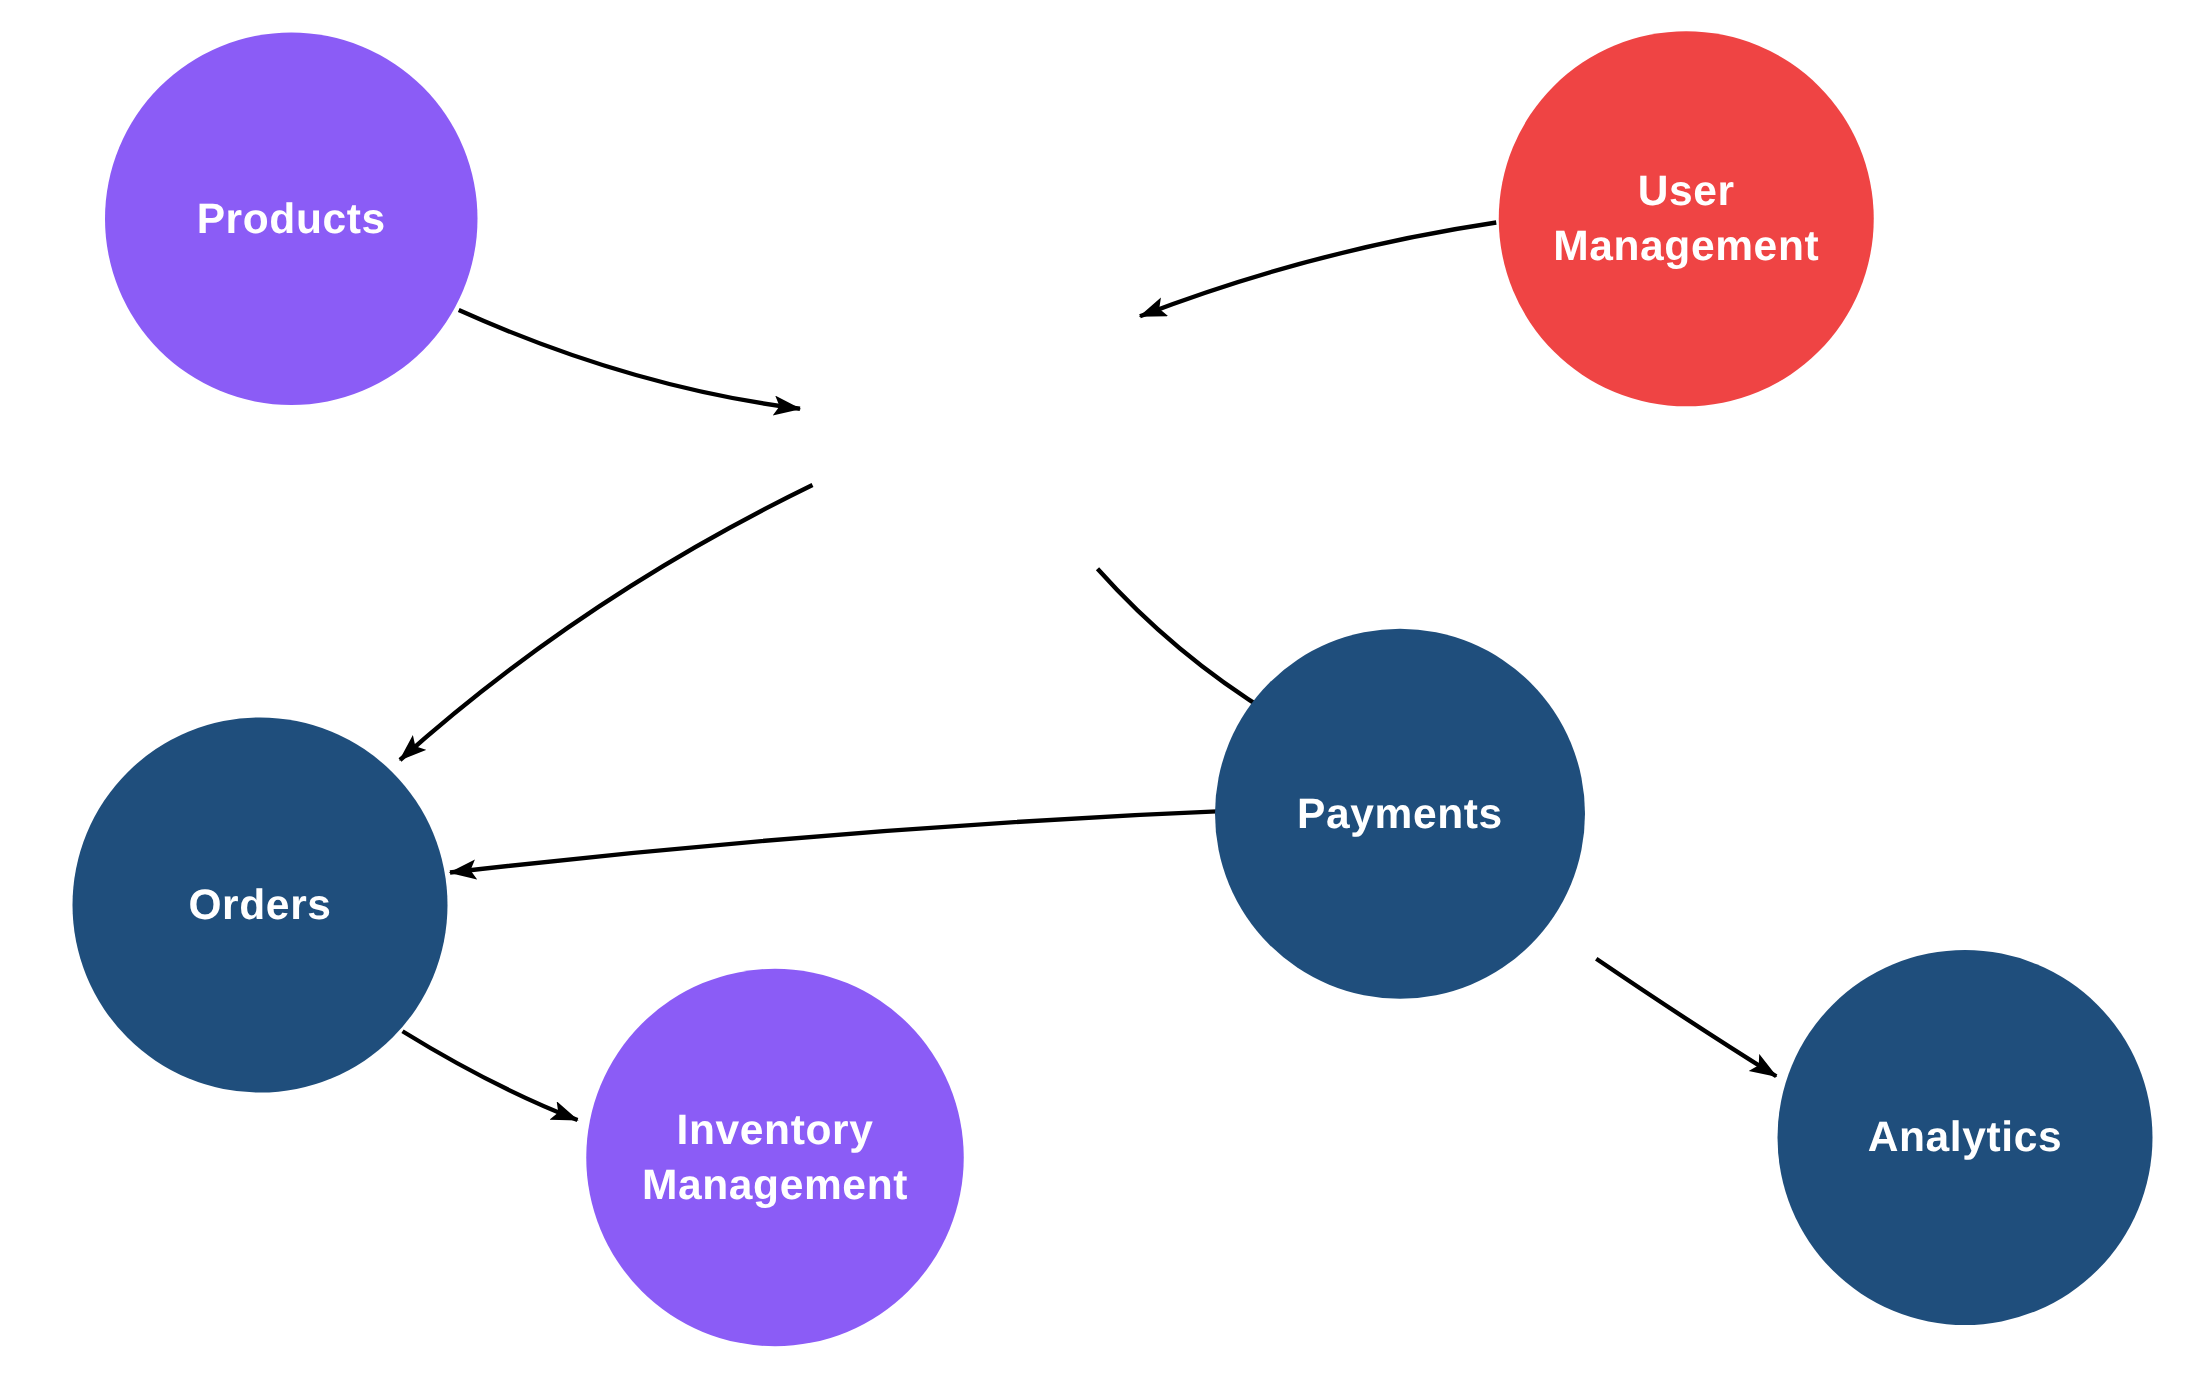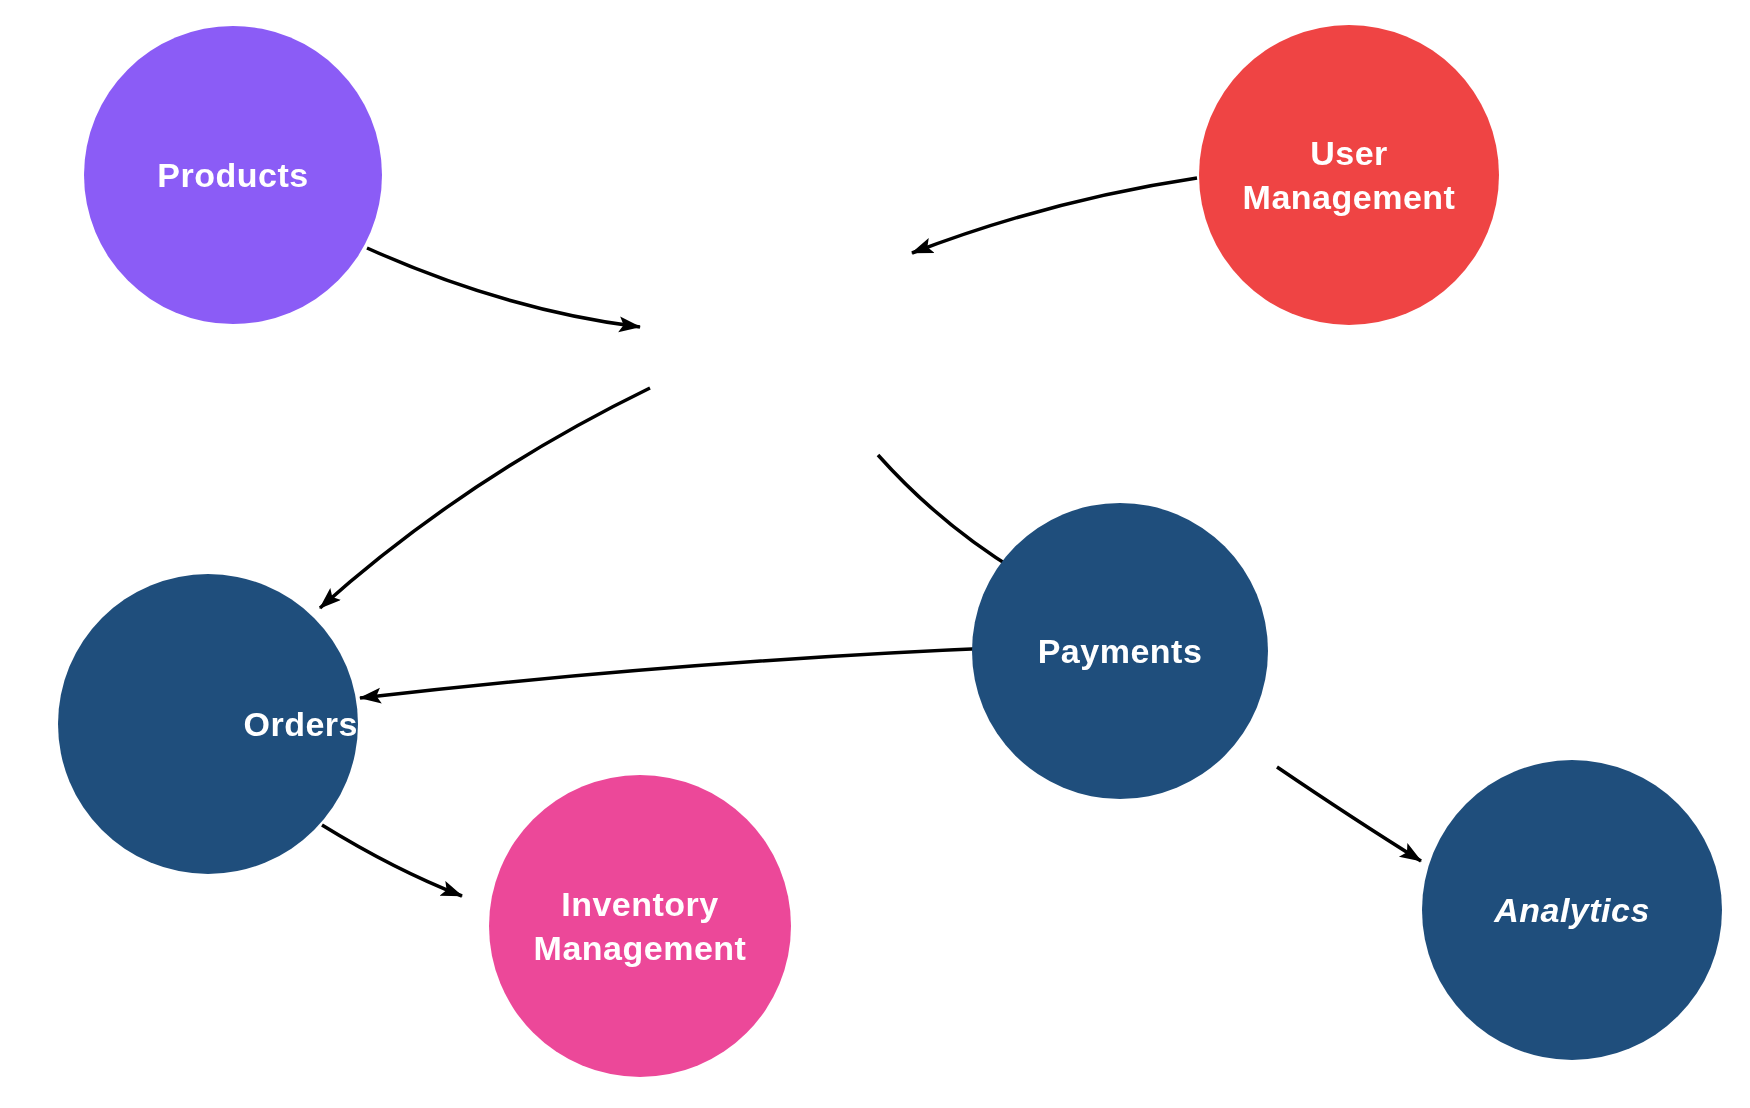--- a/index.html
+++ b/index.html
@@ -76,24 +76,24 @@
       <div class="node" style="left: 84px; top: 26px; width: 298px; height: 298px; background: #8b5cf6;">
         <span class="node-label" style="color: rgb(255, 255, 255);">Products</span>
       </div>
       <div class="node" style="left: 1199px; top: 25px; width: 300px; height: 300px; background: #ef4444;">
         <span class="node-label" style="color: rgb(255, 255, 255);">User
 Management</span>
       </div>
       <div class="node" style="left: 972px; top: 503px; width: 296px; height: 296px; background: rgb(31, 78, 124);">
         <span class="node-label" style="color: rgb(255, 255, 255);">Payments</span>
       </div>
-      <div class="node" style="left: 58px; top: 574px; width: 300px; height: 300px; background: rgb(31, 78, 124); justify-content: flex-end;">
+      <div class="node" style="left: 58px; top: 574px; width: 300px; height: 300px; background: rgb(31, 78, 124);">
         <span class="node-label" style="color: rgb(255, 255, 255);">Orders</span>
       </div>
-      <div class="node" style="left: 489px; top: 775px; width: 302px; height: 302px; background: #ec4899;">
+      <div class="node" style="left: 469px; top: 775px; width: 302px; height: 302px; background: #8b5cf6;">
         <span class="node-label" style="color: rgb(255, 255, 255);">Inventory
 Management</span>
       </div>
       <div class="node" style="left: 1422px; top: 760px; width: 300px; height: 300px; background: rgb(31, 78, 124);">
-        <span class="node-label" style="color: rgb(255, 255, 255); font-style: italic;">Analytics</span>
+        <span class="node-label" style="color: rgb(255, 255, 255);">Analytics</span>
       </div>
     </div>
 </div>
 
 </body></html>

